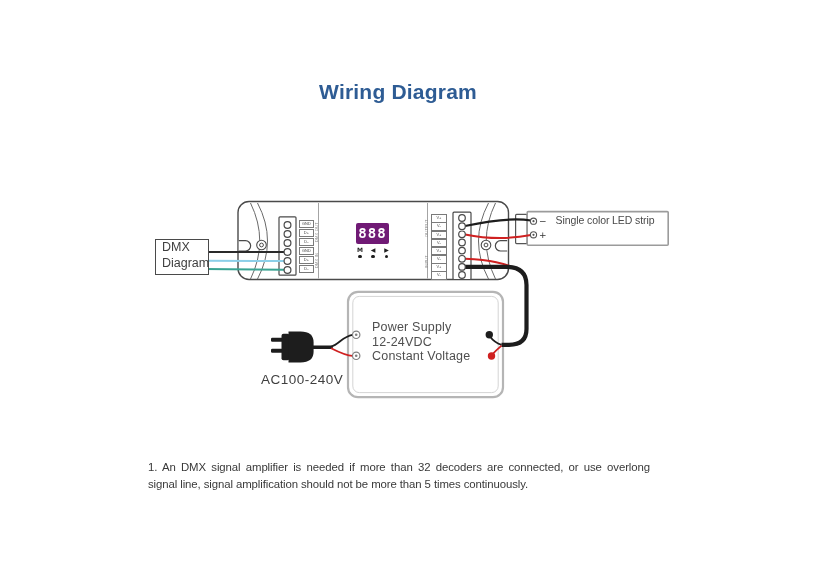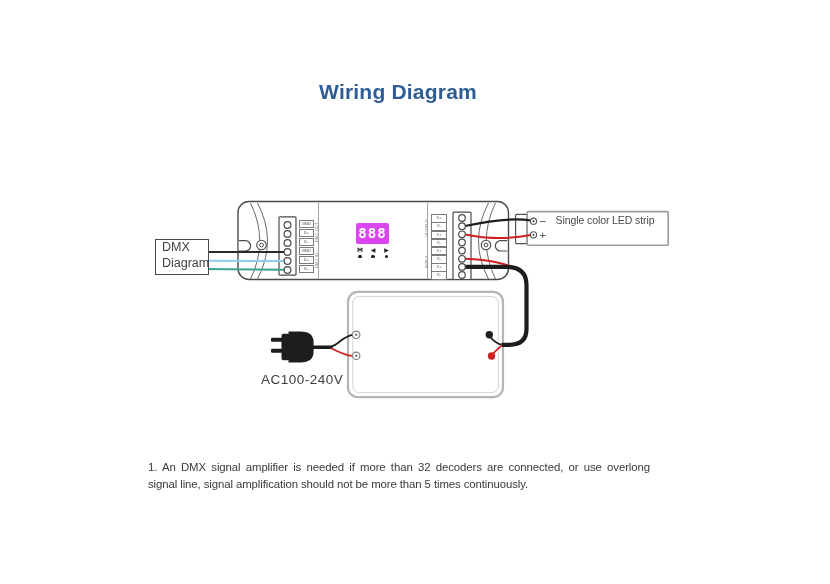--- a/index.html
+++ b/index.html
@@ -9,21 +9,21 @@
   .title{top:58px;left:0;width:830px;text-align:center;transform:translateX(-17px);
          font-size:21px;font-weight:bold;color:#2e5c94;letter-spacing:0.2px;}
   svg.canvas{position:absolute;top:0;left:0;}
   .dmx-box{left:155px;top:217px;width:46px;height:34px;border:1.7px solid #4a4a4a;background:#fff;
            font-size:12.5px;color:#3f3f3f;line-height:15.5px;padding:0 0 0 6px;}
   .portlabel{width:13.6px;height:6.6px;border:0.8px solid #7a7a7a;background:#fff;
              font-size:3.9px;line-height:6.2px;text-align:center;color:#444;overflow:hidden;}
   .portlabel.r{width:14.6px;}
   .vcap{writing-mode:vertical-rl;transform:rotate(180deg);font-size:4px;line-height:4.5px;
         color:#888;letter-spacing:0.2px;width:5px;height:28px;text-align:center;}
-  .display{left:356px;top:201px;width:33px;height:21px;background:#d946ef;border-radius:2px;
+  .display{left:356px;top:201px;width:33px;height:21px;background:#701a75;border-radius:2px;
            color:#fff;font-family:"DejaVu Sans Mono",monospace;font-size:14px;font-weight:bold;
            text-align:center;line-height:21px;letter-spacing:1px;}
   .btn{width:12px;height:8px;font-size:6px;line-height:8px;font-weight:bold;color:#222;
        text-align:center;font-family:"DejaVu Sans",sans-serif;}
   .dot{width:3.4px;height:3.4px;border-radius:50%;background:#1d1d1d;}
   .ledlabel{left:546px;top:192px;width:118px;text-align:center;font-size:10.5px;
             color:#4a4a4a;letter-spacing:-0.1px;}
   .pol{font-size:9px;color:#333;font-family:"DejaVu Sans",sans-serif;line-height:9px;}
   .psu-text{left:372px;top:298px;font-size:12.5px;color:#4f4f4f;line-height:14.6px;letter-spacing:0.2px;}
   .ac{left:261px;top:350px;font-size:13.5px;color:#3f3f3f;letter-spacing:0.5px;}
@@ -159,20 +159,25 @@
   <div class="a btn" style="left:367px;top:223.5px">◀</div>
   <div class="a btn" style="left:380.5px;top:223.5px">▶</div>
   <div class="a dot" style="left:358.3px;top:232.8px"></div>
   <div class="a dot" style="left:371.3px;top:232.8px"></div>
   <div class="a dot" style="left:384.8px;top:232.8px"></div>
 
   <div class="a pol" style="left:539px;top:194.5px">−</div>
   <div class="a pol" style="left:539px;top:208.5px">+</div>
   <div class="a ledlabel">Single color LED strip</div>
 
+  <div class="a psu-text">
+    <div>Power Supply</div>
+    <div>12-24VDC</div>
+    <div>Constant Voltage</div>
+  </div>
   <div class="a ac">AC100-240V</div>
 
   <div class="a note">
     <p class="note-line just">1. An DMX signal amplifier is needed if more than 32 decoders are connected, or use overlong</p>
     <p class="note-line">signal line, signal amplification should not be more than 5 times continuously.</p>
   </div>
 
 </div>
 
 </body></html>

